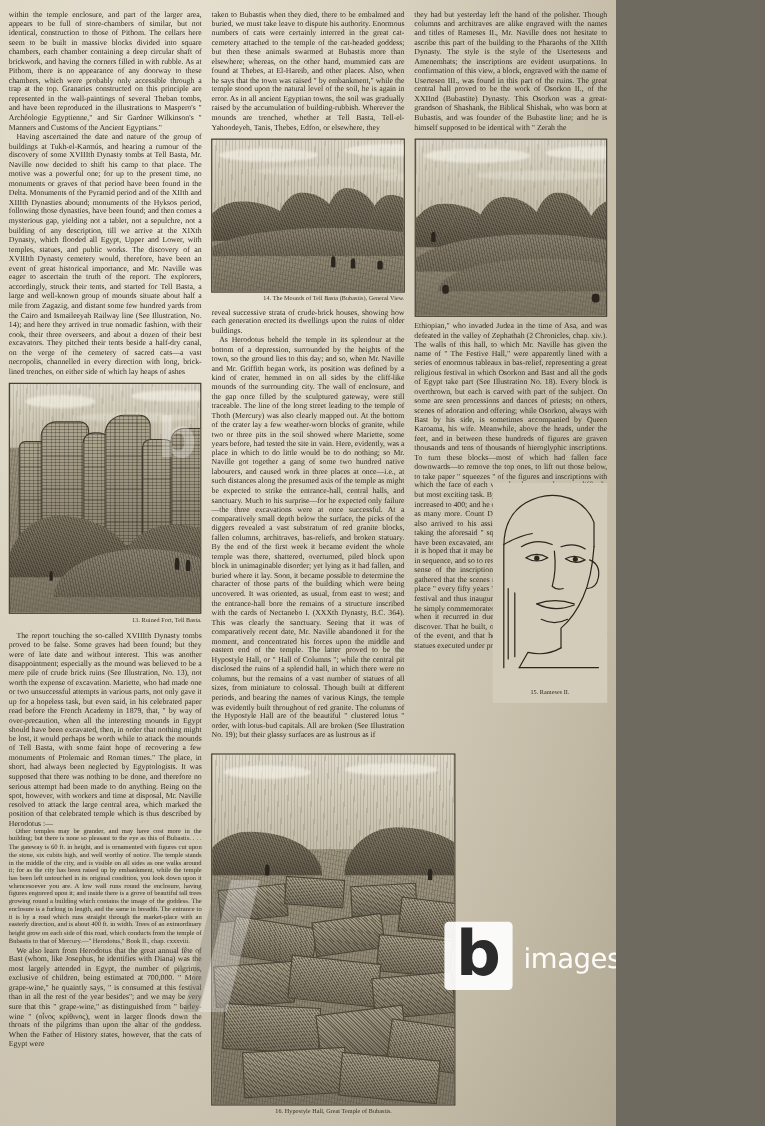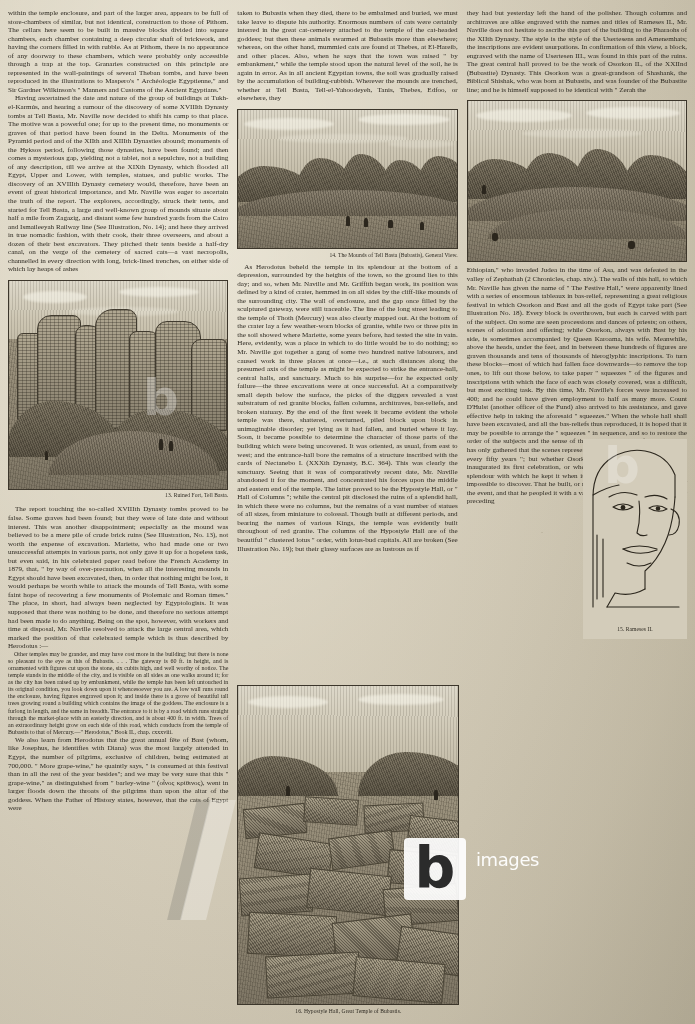--- a/index.html
+++ b/index.html
@@ -2,21 +2,21 @@
 <html><head>
 <meta charset="utf-8">
 <style>
   html, body {
     margin: 0;
     padding: 0;
     background: #6e6a60;
   }
   .page {
     position: relative;
-    width: 695px;
+    width: 560px;
     height: 1024px;
     background: #cfc8b6;
     overflow: hidden;
     font-family: "Liberation Serif", "DejaVu Serif", serif;
   }
   
   .paper-tex {
     position: absolute;
     inset: 0;
     background:
@@ -170,21 +170,21 @@
   .wm-text {
     position: absolute;
     left: 476px;
     top: 846px;
     color: rgba(255,255,255,.95);
     font-family: "DejaVu Sans", sans-serif;
     font-size: 27px;
     line-height: 27px;
     letter-spacing: -.4px;
   }
-  .wm-text .t2 { font-size: 18px; }
+  .wm-text .t2 { font-size: 25px; margin-top: 12px; }
   .wm-ghost-b {
     position: absolute;
     left: 134px; top: 372px;
     width: 54px; height: 54px;
     color: rgba(255,255,255,.30);
     font-family: "DejaVu Sans", sans-serif;
     font-size: 50px; line-height: 52px;
     font-weight: 700; text-align: center;
   }
   .wm-ghost-b2 {
@@ -287,20 +287,21 @@
           <div class="fig" style="left:108px;top:106px;width:4px;height:10px"></div>
           <div class="fig" style="left:126px;top:108px;width:4px;height:9px"></div>
           <div class="fig" style="left:150px;top:110px;width:5px;height:8px;border-radius:30% 30% 20% 20%"></div>
           <div class="fig" style="left:182px;top:112px;width:4px;height:8px"></div>
         </div>
         <figcaption class="cap">14. The Mounds of Tell Basta (Bubastis), General View.</figcaption>
       </figure>
 
       <div class="spacer4"></div>
 
+      <p>reveal successive strata of crude-brick houses, showing how each generation erected its dwellings upon the ruins of older buildings.</p>
       <p class="ind">As Herodotus beheld the temple in its splendour at the bottom of a depression, surrounded by the heights of the town, so the ground lies to this day; and so, when Mr. Naville and Mr. Griffith began work, its position was defined by a kind of crater, hemmed in on all sides by the cliff-like mounds of the surrounding city. The wall of enclosure, and the gap once filled by the sculptured gateway, were still traceable. The line of the long street leading to the temple of Thoth (Mercury) was also clearly mapped out. At the bottom of the crater lay a few weather-worn blocks of granite, while two or three pits in the soil showed where Mariette, some years before, had tested the site in vain. Here, evidently, was a place in which to do little would be to do nothing; so Mr. Naville got together a gang of some two hundred native labourers, and caused work in three places at once—i.e., at such distances along the presumed axis of the temple as might be expected to strike the entrance-hall, central halls, and sanctuary. Much to his surprise—for he expected only failure—the three excavations were at once successful. At a comparatively small depth below the surface, the picks of the diggers revealed a vast substratum of red granite blocks, fallen columns, architraves, bas-reliefs, and broken statuary. By the end of the first week it became evident the whole temple was there, shattered, overturned, piled block upon block in unimaginable disorder; yet lying as it had fallen, and buried where it lay. Soon, it became possible to determine the character of those parts of the building which were being uncovered. It was oriented, as usual, from east to west; and the entrance-hall bore the remains of a structure inscribed with the cards of Nectanebo I. (XXXth Dynasty, B.C. 364). This was clearly the sanctuary. Seeing that it was of comparatively recent date, Mr. Naville abandoned it for the moment, and concentrated his forces upon the middle and eastern end of the temple. The latter proved to be the Hypostyle Hall, or " Hall of Columns "; while the central pit disclosed the ruins of a splendid hall, in which there were no columns, but the remains of a vast number of statues of all sizes, from miniature to colossal. Though built at different periods, and bearing the names of various Kings, the temple was evidently built throughout of red granite. The columns of the Hypostyle Hall are of the beautiful " clustered lotus " order, with lotus-bud capitals. All are broken (See Illustration No. 19); but their glassy surfaces are as lustrous as if</p>
 
       <div class="spacer8"></div>
 
       <figure style="position:absolute;left:0;top:676px;width:222px;">
         <div class="plate" style="height:318px">
           <div class="sky" style="height:96px"></div>
           <div class="cloud" style="left:10px;top:10px;width:80px;height:12px"></div>
           <div class="cloud" style="left:120px;top:8px;width:86px;height:11px"></div>
           <div class="ground" style="height:232px"></div>

